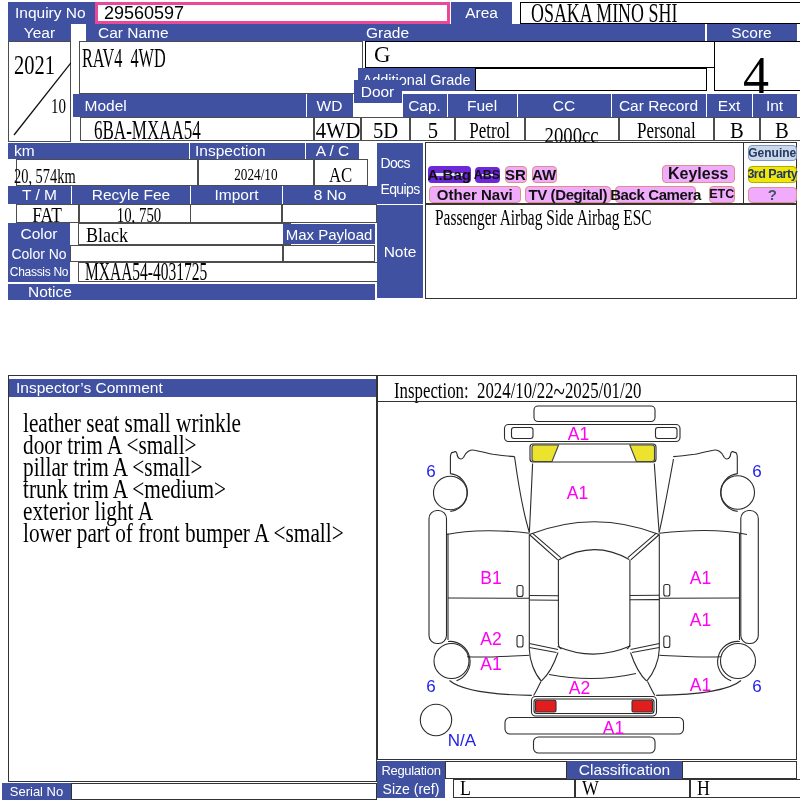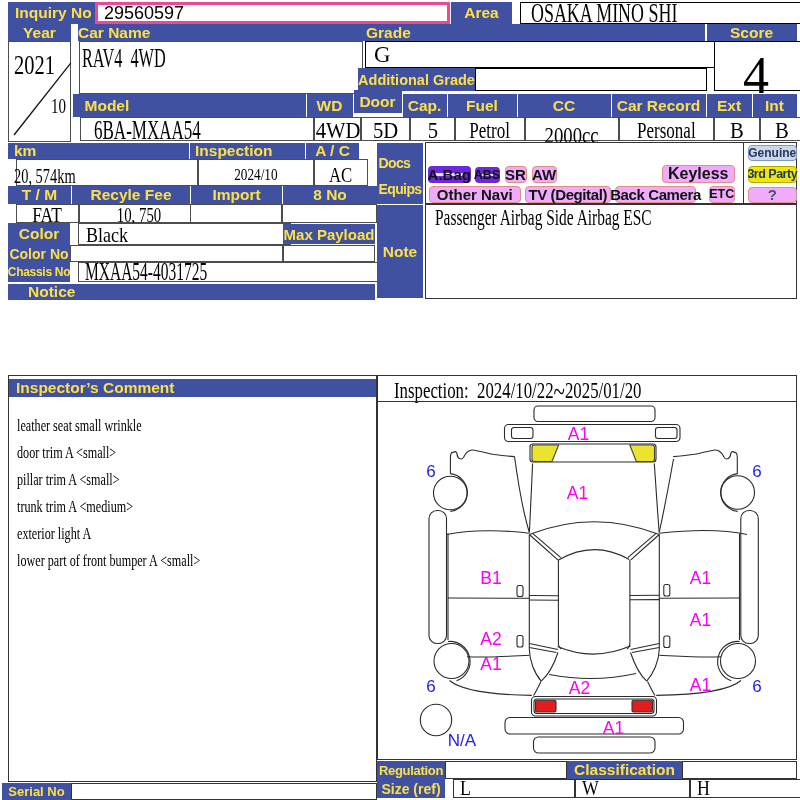--- a/index.html
+++ b/index.html
@@ -1,19 +1,19 @@
 <!DOCTYPE html>
 <html><head>
 <meta charset="utf-8">
 <style>
 html,body{margin:0;padding:0;}
 *{-webkit-font-smoothing:antialiased;}
 body{width:800px;height:800px;background:#fff;position:relative;overflow:hidden;
   font-family:"Liberation Sans",sans-serif;}
-.b{position:absolute;background:#3f51a0;color:#fde047;font-weight:bold;
+.b{position:absolute;background:#3f51a0;color:#ffffff;font-weight:normal;
   display:flex;align-items:center;justify-content:center;box-sizing:border-box;
   font-size:15.5px;white-space:nowrap;}
 .bl{justify-content:flex-start;}
 .w{position:absolute;background:#fff;border:1px solid #4d4d4d;box-sizing:border-box;
   display:flex;align-items:center;white-space:nowrap;}
 .wc{justify-content:center;}
 .m{font-family:Liberation Serif, serif;margin-left:8px;}
 .t{position:absolute;white-space:nowrap;}
 .sx{display:inline-block;transform-origin:left center;}
 .sc{display:inline-block;transform-origin:center center;}
@@ -27,21 +27,21 @@
 <body>
 
 <div class="b bl" style="left:8px;top:2px;width:87px;height:22px;padding-left:7px;">Inquiry No</div>
 <div class="w" style="left:95px;top:2px;width:355px;height:22px;border:3px solid #ec4899;font-size:18px;padding-left:6px;">29560597</div>
 <div class="b" style="left:451px;top:2px;width:61px;height:22px;">Area</div>
 <div class="w m" style="left:512px;top:2px;width:284px;height:22px;border:1px solid #000;font-size:28px;padding-left:10px;">
     <span class="sx" style="transform:scaleX(.64);">OSAKA MINO SHI</span>
   </div>
 
 <div class="b" style="left:8px;top:24px;width:63px;height:17px;">Year</div>
-<div class="b bl" style="left:78px;top:24px;width:290px;height:17px;">Car Name</div>
+<div class="b bl" style="left:86px;top:24px;width:290px;height:17px;padding-left:12px;">Car Name</div>
 <div class="b bl" style="left:358px;top:24px;width:347px;height:17px;padding-left:8px;">Grade</div>
 <div class="b" style="left:706.5px;top:24px;width:90px;height:17px;">Score</div>
 
 <div class="w" style="left:8px;top:41px;width:63px;height:101px;"></div>
 <div class="t m" style="left:6px;top:49px;font-size:28px;"><span class="sx" style="transform:scaleX(.73);">2021</span></div>
 <div class="t m" style="left:43px;top:95px;font-size:20px;"><span class="sx" style="transform:scaleX(.75);">10</span></div>
 <svg style="position:absolute;left:8px;top:41px;" width="63" height="101">
     <line x1="6" y1="94" x2="66" y2="18" stroke="#111" stroke-width="1.3"></line>
   </svg>
 <div class="w m" style="left:71px;top:41px;width:284px;height:53px;font-size:28px;padding-left:2px;align-items:flex-start;padding-top:0px;">
@@ -51,21 +51,21 @@
     <span class="sx" style="transform:scaleX(.95);">G</span>
   </div>
 <div class="b" style="left:358px;top:68px;width:117px;height:23px;font-size:14.5px;">Additional Grade</div>
 <div class="w" style="left:475px;top:68px;width:232px;height:23px;border-color:#000;"></div>
 <div class="w wc m" style="left:706px;top:41px;width:91px;height:50px;border-color:#000;font-size:52px;padding-top:19px;padding-right:7px;">
     <span>4</span>
   </div>
 
 <div class="b bl" style="left:72.5px;top:94px;width:233px;height:23px;padding-left:12px;">Model</div>
 <div class="b" style="left:306.5px;top:94px;width:46px;height:23px;">WD</div>
-<div class="b" style="left:353.5px;top:90px;width:48px;height:23px;text-align:center;">Door</div>
+<div class="b" style="left:353.5px;top:80px;width:48px;height:23px;text-align:center;">Door</div>
 <div class="b" style="left:402.5px;top:94px;width:44px;height:23px;">Cap.</div>
 <div class="b" style="left:447.5px;top:94px;width:69px;height:23px;">Fuel</div>
 <div class="b" style="left:517.5px;top:94px;width:93px;height:23px;">CC</div>
 <div class="b" style="left:611.5px;top:94px;width:94px;height:23px;">Car Record</div>
 <div class="b" style="left:706.5px;top:94px;width:45px;height:23px;">Ext</div>
 <div class="b" style="left:752.5px;top:94px;width:44px;height:23px;">Int</div>
 
 <div class="w m" style="left:72px;top:117px;width:234px;height:24px;font-size:27px;padding-left:13px;padding-top:2px;">
     <span class="sx" style="transform:scaleX(.63);">6BA-MXAA54</span>
   </div>
@@ -151,21 +151,21 @@
 <div class="badge" style="left:747.5px;top:165.5px;width:49.5px;height:17.5px;font-size:12.5px;letter-spacing:-.5px;background:#f0e60b;border:1px solid #b5ac00;color:#1f3864;">3rd Party</div>
 
 <div class="badge pk" style="left:429px;top:186px;width:91.5px;height:16.5px;">Other Navi</div>
 <div class="badge pk" style="left:525px;top:185.5px;width:85.5px;height:17px;letter-spacing:-.4px;">TV (Degital)</div>
 <div class="badge pk" style="left:615px;top:186px;width:81px;height:16.5px;letter-spacing:-.4px;">Back Camera</div>
 <div class="badge pk" style="left:709px;top:186px;width:25.5px;height:16.5px;font-size:12.5px;">ETC</div>
 <div class="badge pk" style="left:747.5px;top:186.5px;width:49.5px;height:16.5px;color:#44546a;font-size:15px;">?</div>
 
 <div style="position:absolute;left:8px;top:375px;width:369px;height:407px;border:1px solid #333;box-sizing:border-box;background:#fff;"></div>
 <div class="b bl" style="left:9px;top:379px;width:367px;height:18px;padding-left:7px;font-size:15.5px;">Inspector’s Comment</div>
-<div class="t m" style="left:9px;top:412px;font-size:16px;line-height:27px;"><span class="sx" style="transform:scaleX(.76);">leather seat small wrinkle<br>door trim A &lt;small&gt;<br>pillar trim A &lt;small&gt;<br>trunk trim A &lt;medium&gt;<br>exterior light A<br>lower part of front bumper A &lt;small&gt;</span></div>
+<div class="t m" style="left:15px;top:412px;font-size:28px;line-height:22px;"><span class="sx" style="transform:scaleX(.76);">leather seat small wrinkle<br>door trim A &lt;small&gt;<br>pillar trim A &lt;small&gt;<br>trunk trim A &lt;medium&gt;<br>exterior light A<br>lower part of front bumper A &lt;small&gt;</span></div>
 
 <div style="position:absolute;left:377px;top:375px;width:420px;height:385px;border:1px solid #333;box-sizing:border-box;background:#fff;"></div>
 <div class="t m" style="left:386px;top:377px;font-size:24px;"><span class="sx" style="transform:scaleX(.7);">Inspection:&nbsp; 2024/10/22<span style="font-size:30px;line-height:10px;vertical-align:-4px;">~</span>2025/01/20</span></div>
 <div style="position:absolute;left:377px;top:401px;width:420px;height:1px;background:#333;"></div>
 
 <svg id="car" style="position:absolute;left:377px;top:402px;" width="420" height="358" viewBox="377 402 420 358">
 <g fill="none" stroke="#2b2b2b" stroke-width="1.1">
 
 <rect x="534" y="406" width="121" height="15.5" rx="4"></rect>
 <rect x="504.5" y="424.5" width="175.5" height="17" rx="4"></rect>

